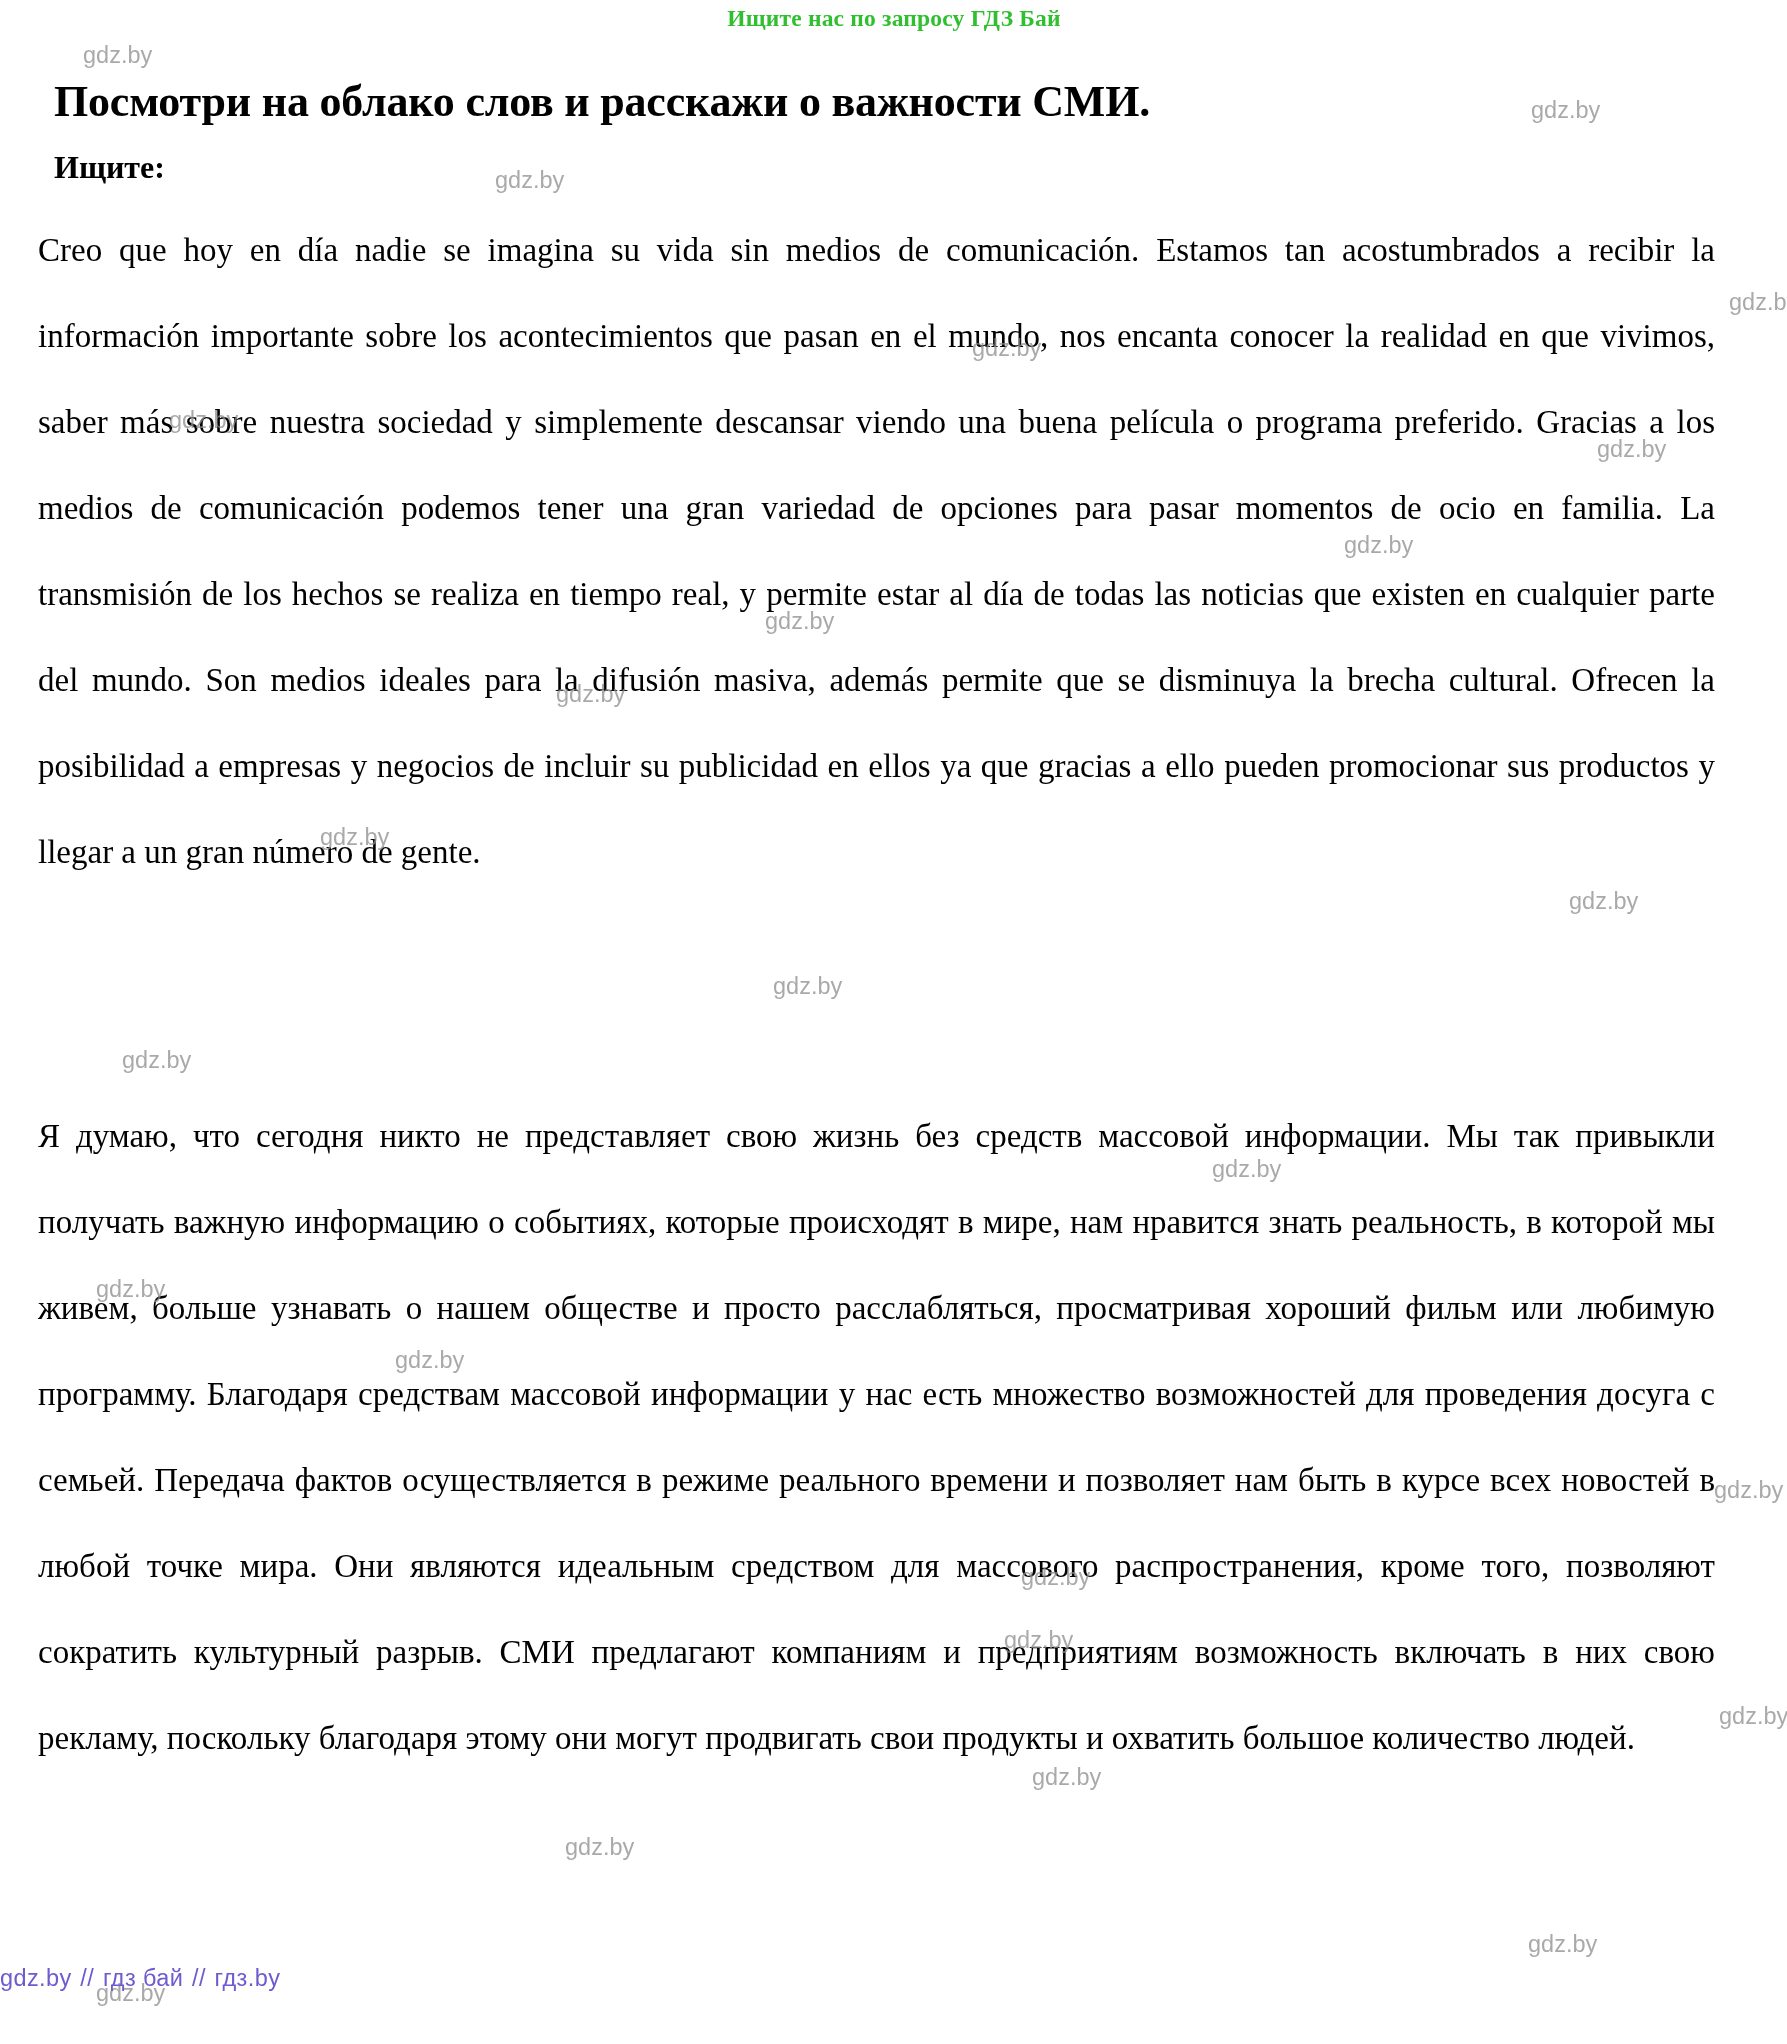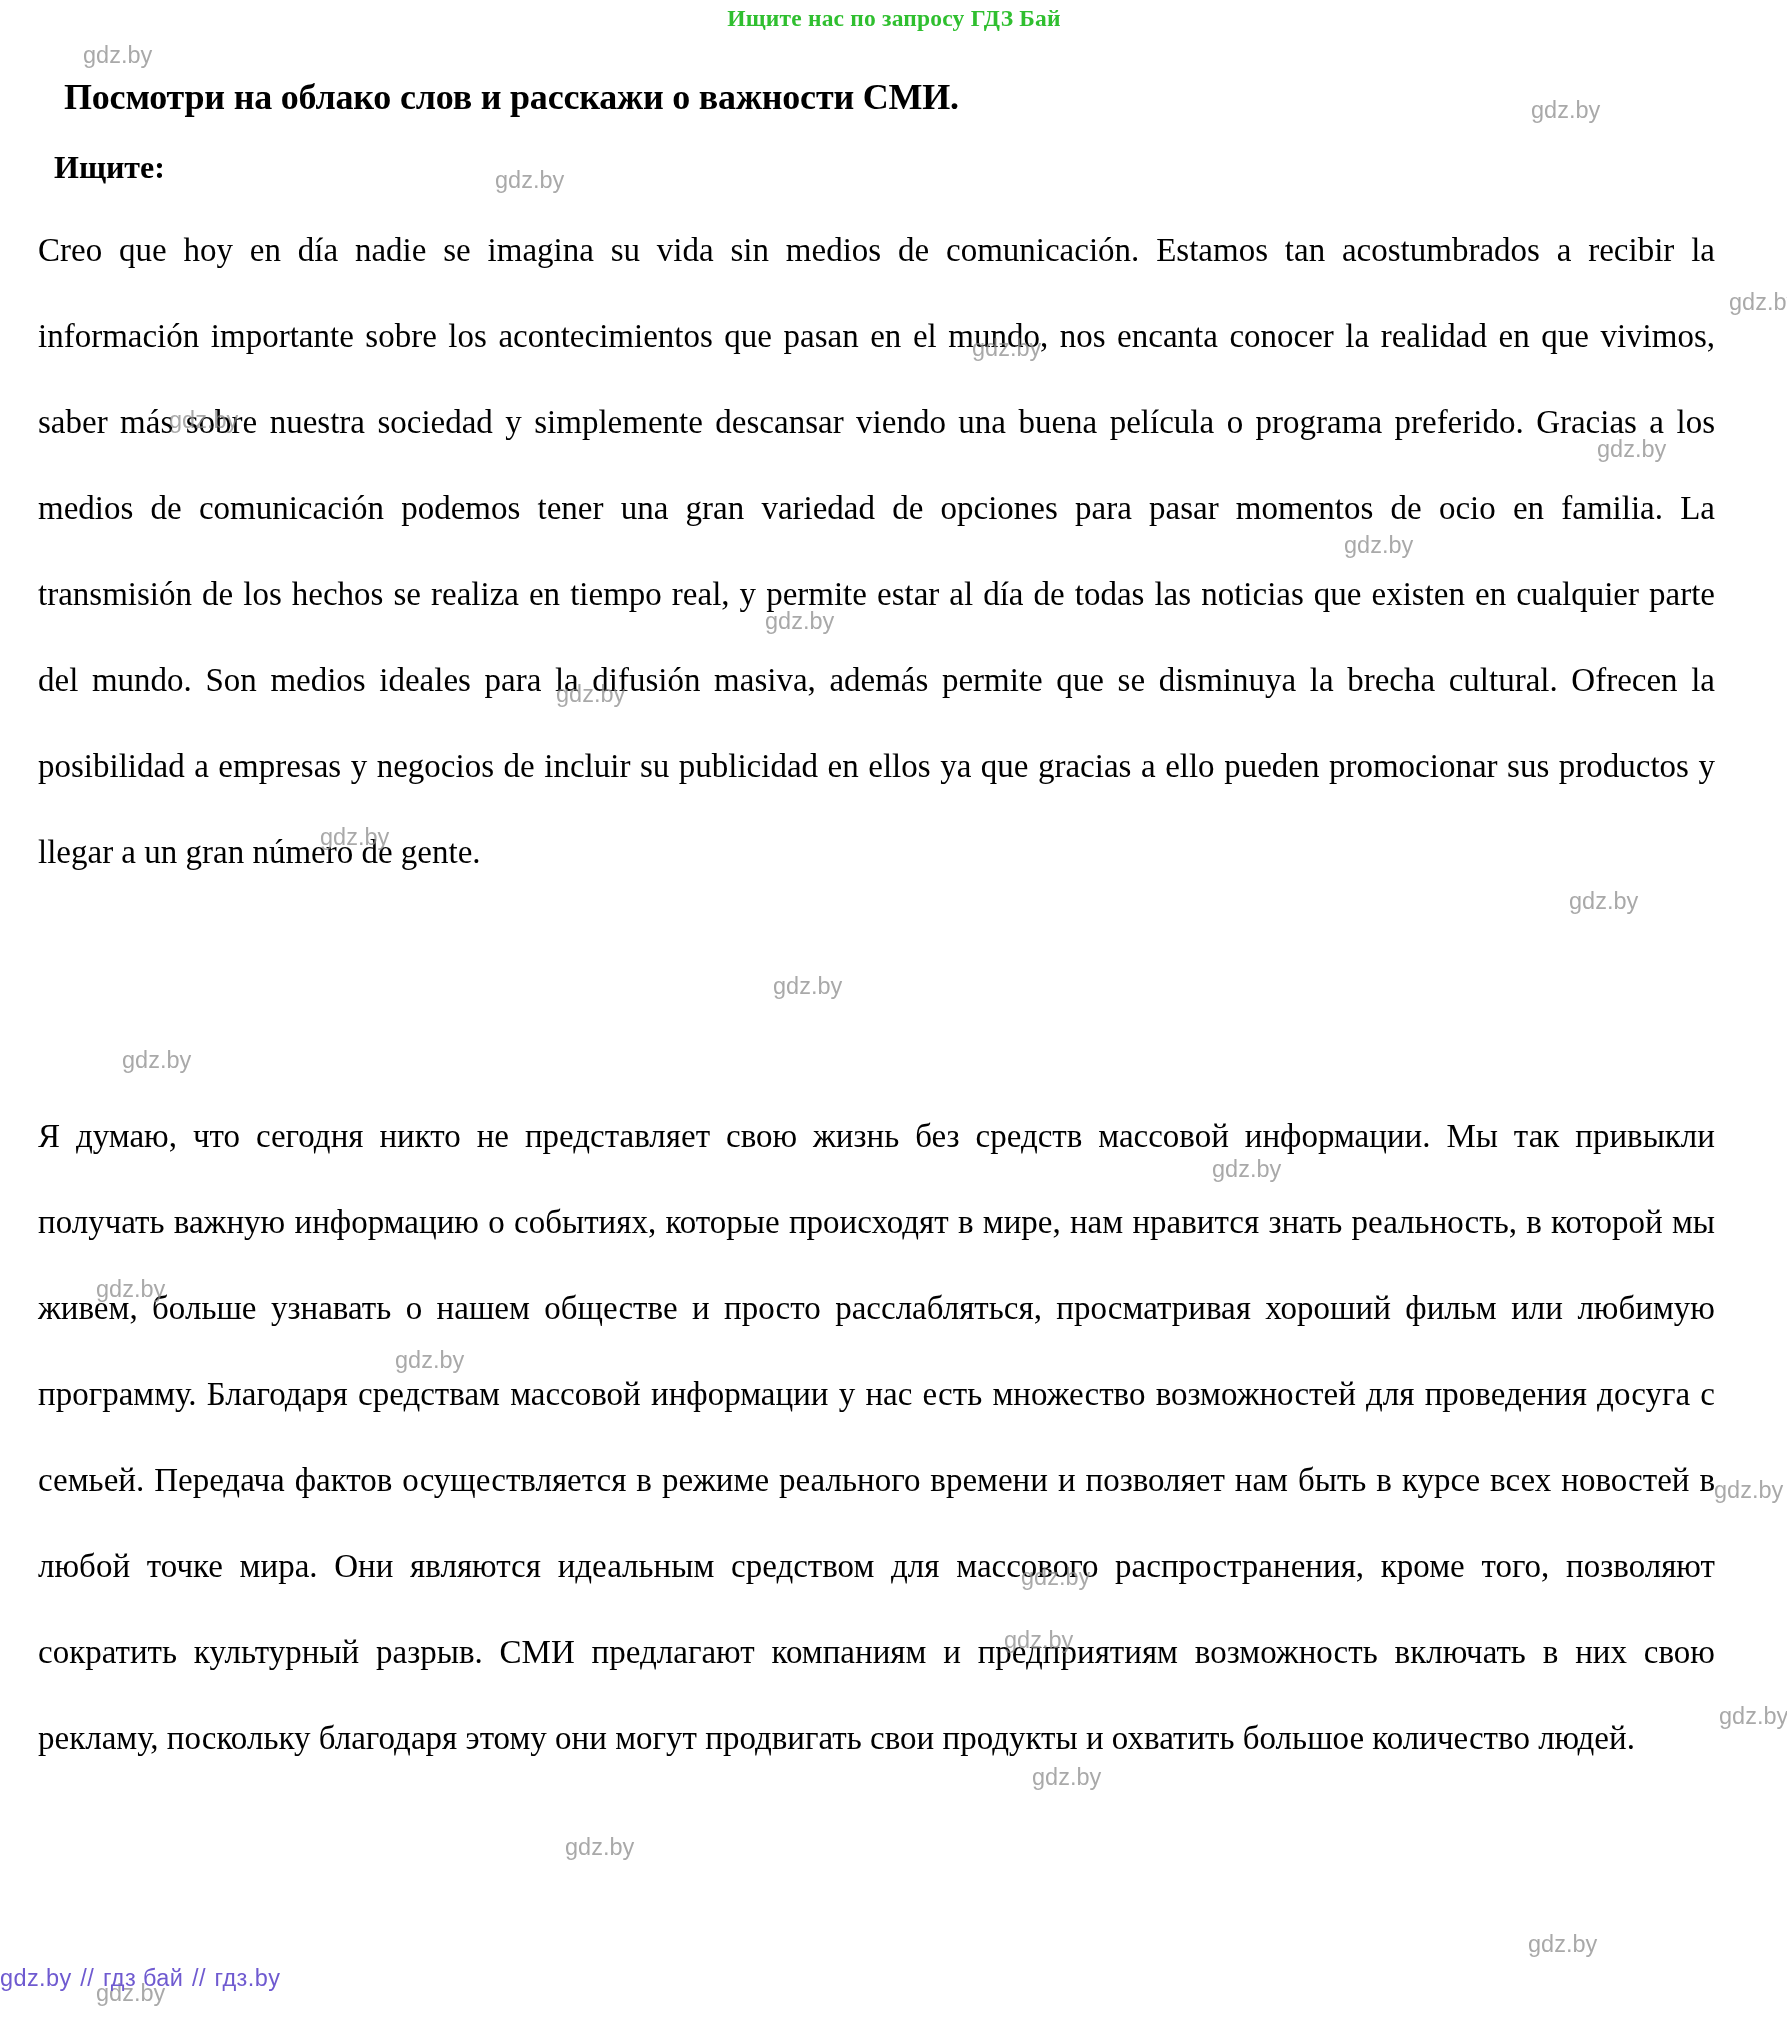--- a/index.html
+++ b/index.html
@@ -30,22 +30,22 @@
     text-align: center;
     font-family: "Liberation Serif", serif;
     font-size: 23.5px;
     font-weight: bold;
     color: #2fbf2f;
     letter-spacing: 0.2px;
   }
   .task-title {
     position: absolute;
     top: 76px;
-    left: 64px;
-    font-size: 36px;
+    left: 54px;
+    font-size: 44px;
     font-weight: bold;
     font-family: "Liberation Serif", serif;
     letter-spacing: -0.2px;
   }
   .answer-label {
     position: absolute;
     top: 149px;
     left: 54px;
     font-size: 32px;
     font-weight: bold;

